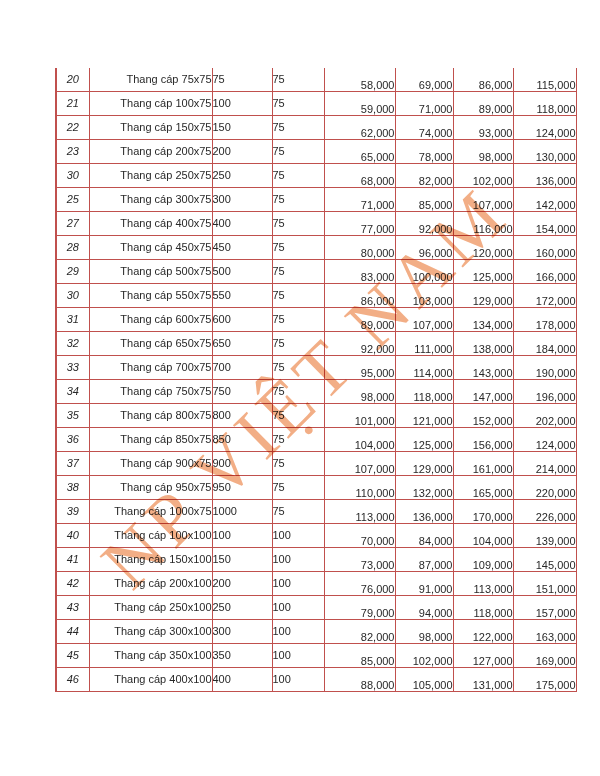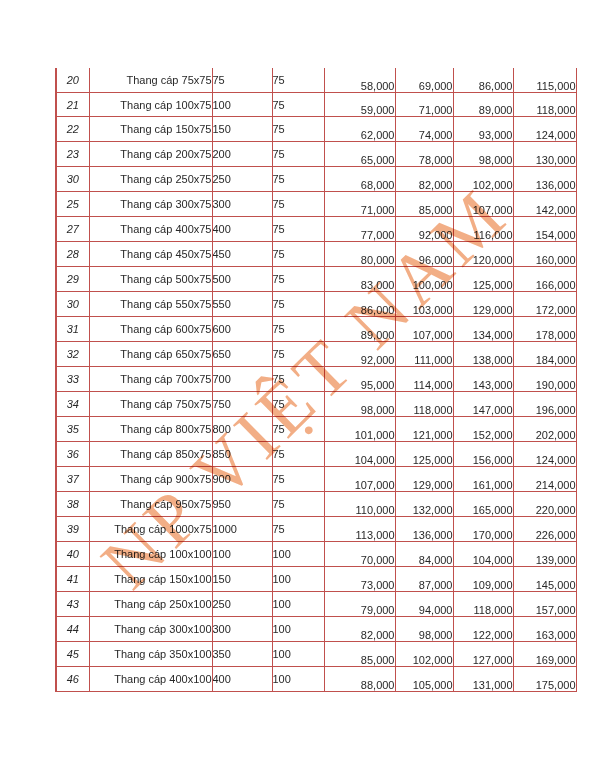--- a/index.html
+++ b/index.html
@@ -285,20 +285,30 @@
           <td class="c0">41</td>
           <td class="c1">Thang cáp 150x100</td>
           <td class="c2">150</td>
           <td class="c3">100</td>
           <td class="c4">73,000</td>
           <td class="c5">87,000</td>
           <td class="c6">109,000</td>
           <td class="c7">145,000</td>
         </tr>
         <tr>
+          <td class="c0">42</td>
+          <td class="c1">Thang cáp 200x100</td>
+          <td class="c2">200</td>
+          <td class="c3">100</td>
+          <td class="c4">76,000</td>
+          <td class="c5">91,000</td>
+          <td class="c6">113,000</td>
+          <td class="c7">151,000</td>
+        </tr>
+        <tr>
           <td class="c0">43</td>
           <td class="c1">Thang cáp 250x100</td>
           <td class="c2">250</td>
           <td class="c3">100</td>
           <td class="c4">79,000</td>
           <td class="c5">94,000</td>
           <td class="c6">118,000</td>
           <td class="c7">157,000</td>
         </tr>
         <tr>

